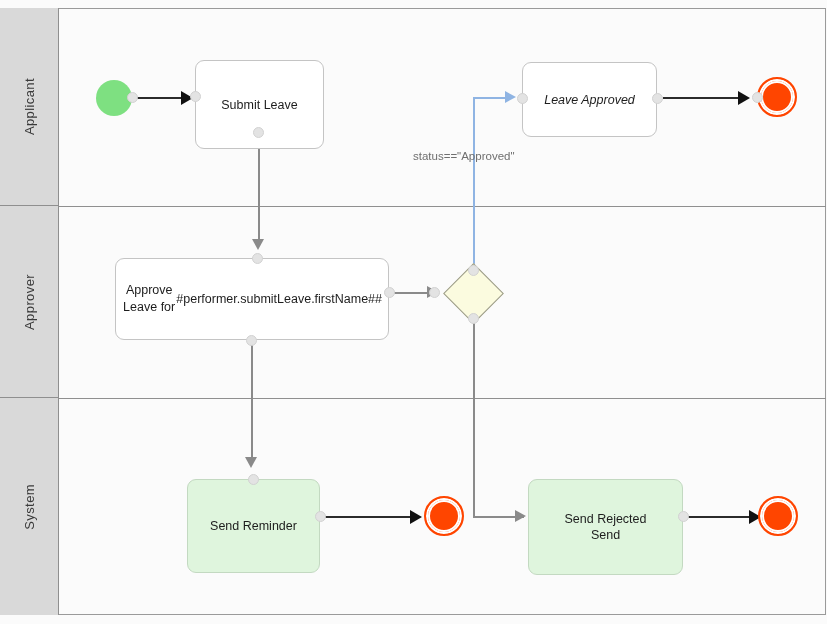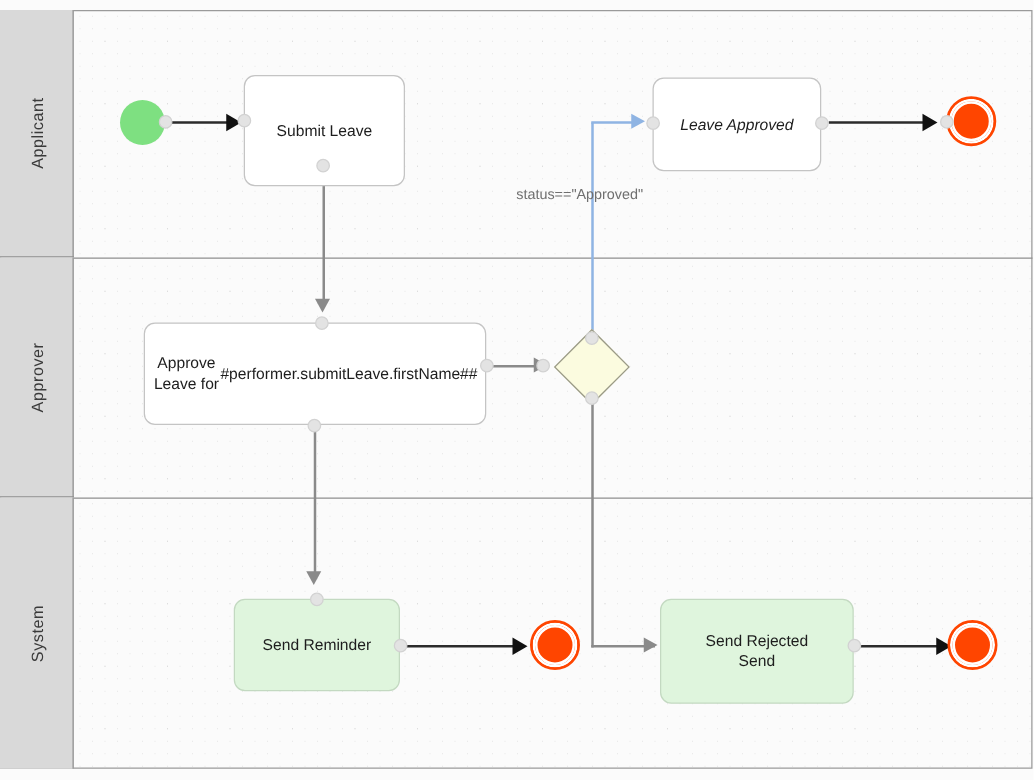--- a/index.html
+++ b/index.html
@@ -208,31 +208,31 @@
   </div>
   <div class="port" style="left:252px;top:253px;"></div>
   <div class="port" style="left:384px;top:287px;"></div>
   <div class="port" style="left:246px;top:335px;"></div>
 
   <div class="node gateway" style="left:452px;top:272px;width:43px;height:43px;"></div>
   <div class="port" style="left:468px;top:265px;"></div>
   <div class="port" style="left:429px;top:287px;"></div>
   <div class="port" style="left:468px;top:313px;"></div>
 
-  <div class="node task green" style="left:187px;top:479px;width:133px;height:74px;">
+  <div class="node task green" style="left:187px;top:479px;width:133px;height:94px;">
     <span>Send Reminder</span>
   </div>
   <div class="port" style="left:248px;top:474px;"></div>
   <div class="port" style="left:315px;top:511px;"></div>
 
   <div class="node end-event" style="left:424px;top:496px;width:40px;height:40px;">
     <div class="inner"></div>
   </div>
 
-  <div class="node task green" style="left:528px;top:479px;width:155px;height:84px;
+  <div class="node task green" style="left:528px;top:479px;width:155px;height:96px;
               flex-direction:column;">
     <span>Send Rejected</span>
     <span>Send</span>
   </div>
   <div class="port" style="left:678px;top:511px;"></div>
 
   <div class="node end-event" style="left:758px;top:496px;width:40px;height:40px;">
     <div class="inner"></div>
   </div>
 

